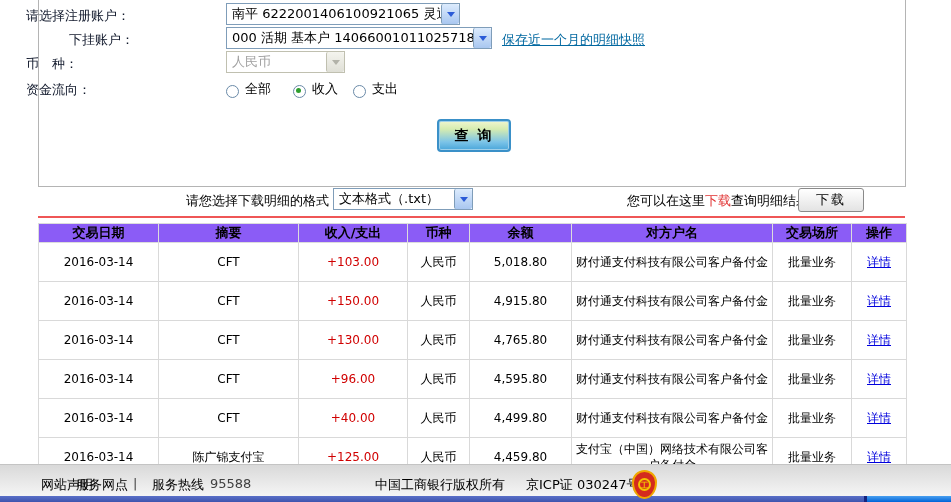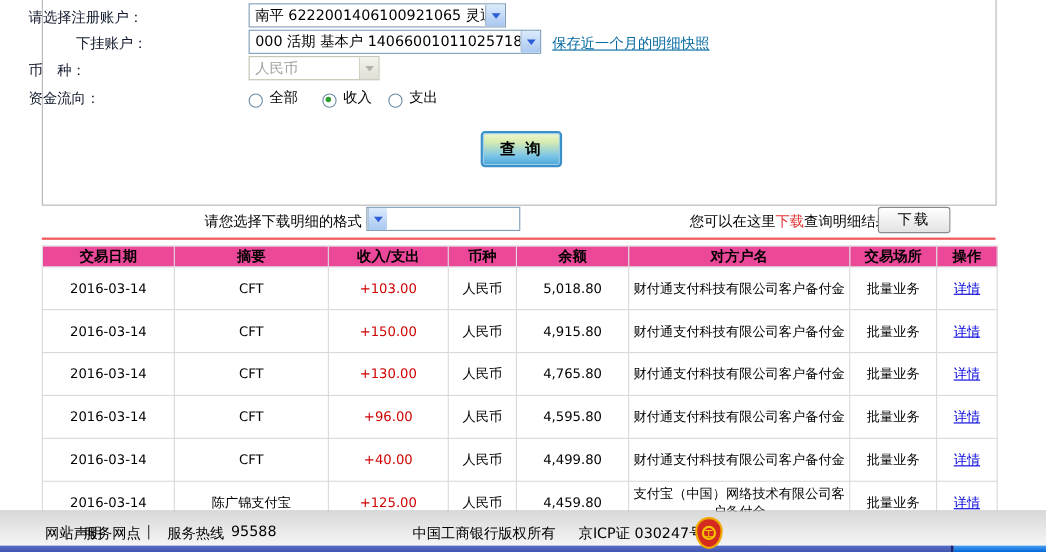--- a/index.html
+++ b/index.html
@@ -76,39 +76,39 @@
   }
 
   .red-divider{left:38px;top:216px;width:867px;height:2px;background:#ef5656;}
 
   
   .tx-table{
     left:38px;top:223px;width:868px;
     border-collapse:collapse;table-layout:fixed;font-size:12px;
   }
   .tx-table th{
-    background:#ec4899;border:1px solid #dcdcdc;height:18px;
+    background:#8b5cf6;border:1px solid #dcdcdc;height:18px;
     font-weight:bold;font-size:13px;padding:0;text-align:center;
   }
   .tx-table td{
     border:1px solid #d9d9d9;height:36px;padding:1px 3px;
     text-align:center;vertical-align:middle;line-height:16px;background:#fff;
   }
   .tx-table td.amount{color:#d00000;}
   .detail-link{color:#0000dd;text-decoration:underline;cursor:pointer;}
 
   
   .footer{
     left:0;top:464px;width:951px;height:32px;
     background:linear-gradient(#d9d9d9,#f5f5f5);
     border-top:1px solid #c4c4c4;box-sizing:border-box;
   }
   .footer-text{top:476px;white-space:nowrap;font-size:13px;}
   .f-sep{color:#444;}
-  .f-hot{color:#000000;}
+  .f-hot{color:#404040;}
   .f-link{cursor:pointer;}
 
   .badge{
     left:632px;top:470px;width:25px;height:29px;z-index:5;
     background:#d42b1e;border:2px solid #f0a800;
     border-radius:50% 50% 50% 50% / 42% 42% 58% 58%;
     display:flex;align-items:center;justify-content:center;box-sizing:border-box;
   }
   .badge .inner{
     width:13px;height:13px;border:2px solid #f5c400;border-radius:50%;
@@ -168,20 +168,21 @@
 </div>
 <div class="abs radio-group" style="left:353px;top:80px;">
   <span class="radio"></span>
   <span class="radio-label">支出</span>
 </div>
 
 <div class="abs btn-query">查 询</div>
 
 <div class="abs dl-label">请您选择下载明细的格式</div>
 <div class="abs select dl-select">
+  <span class="txt">文本格式（.txt）</span>
   <span class="arrow">
       <span class="tri"></span>
     </span>
 </div>
 <div class="abs dl-hint">
   <span>您可以在这里</span><span class="red">下载</span><span>查询明细结果</span>
 </div>
 <div class="abs btn-download">下载</div>
 
 <div class="abs red-divider"></div>

